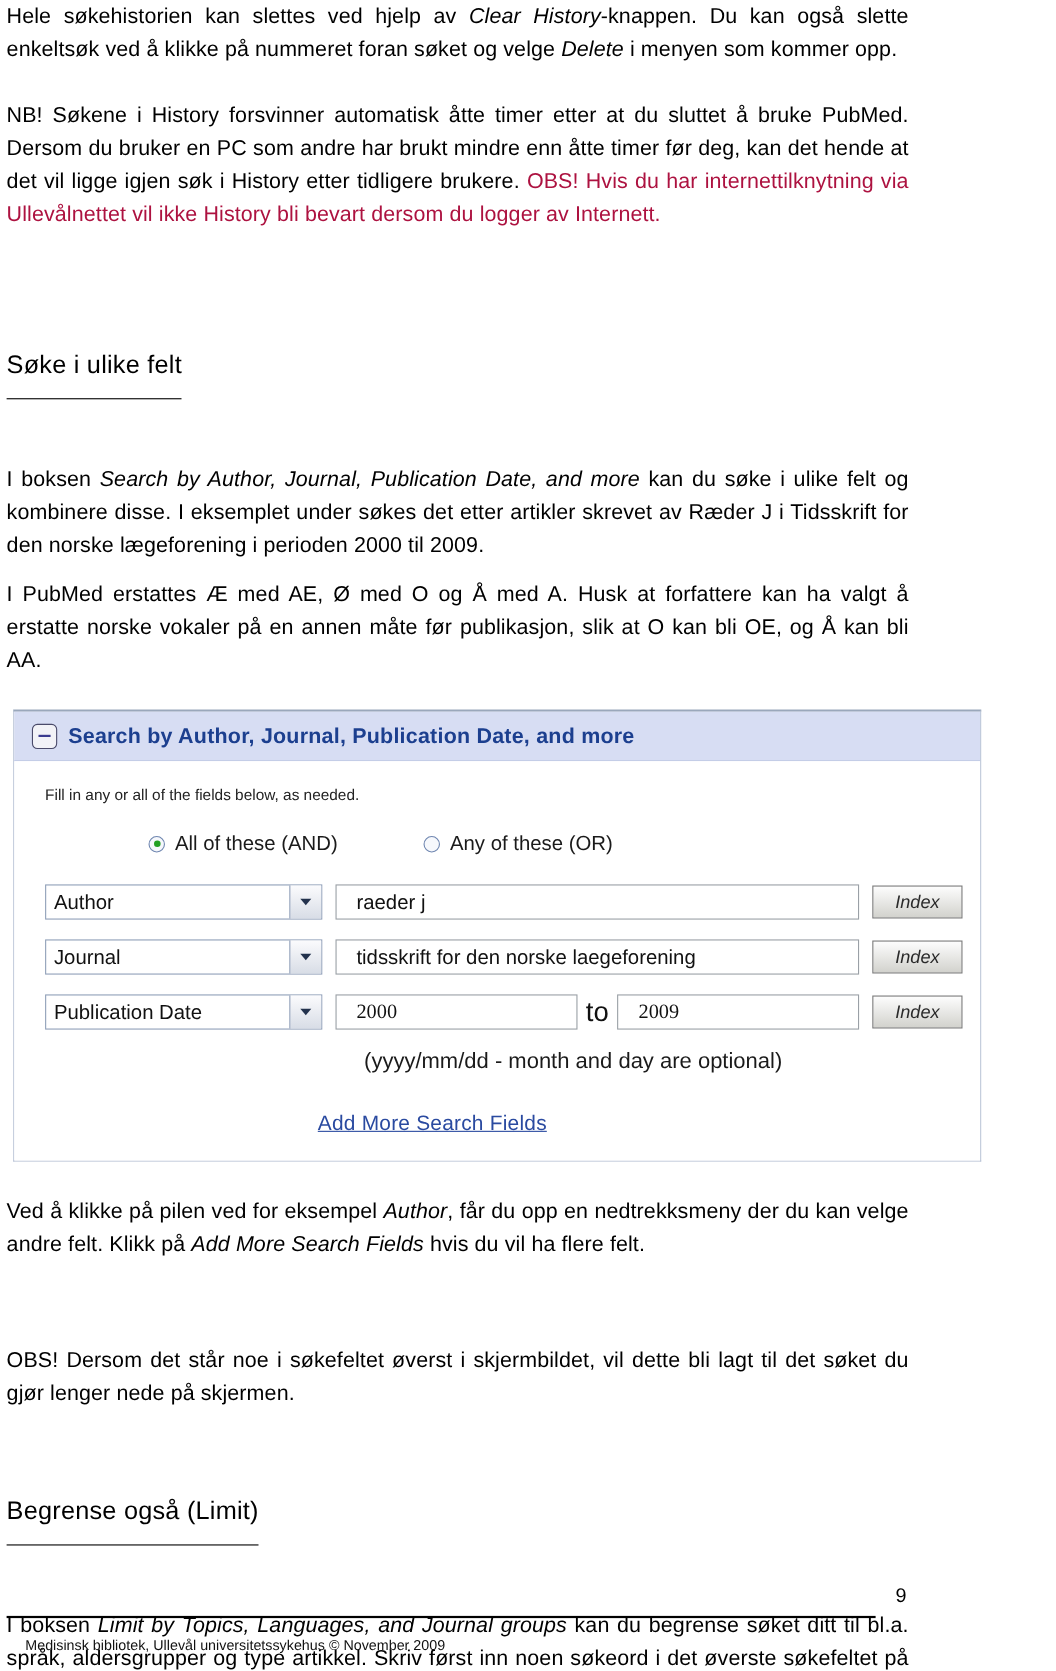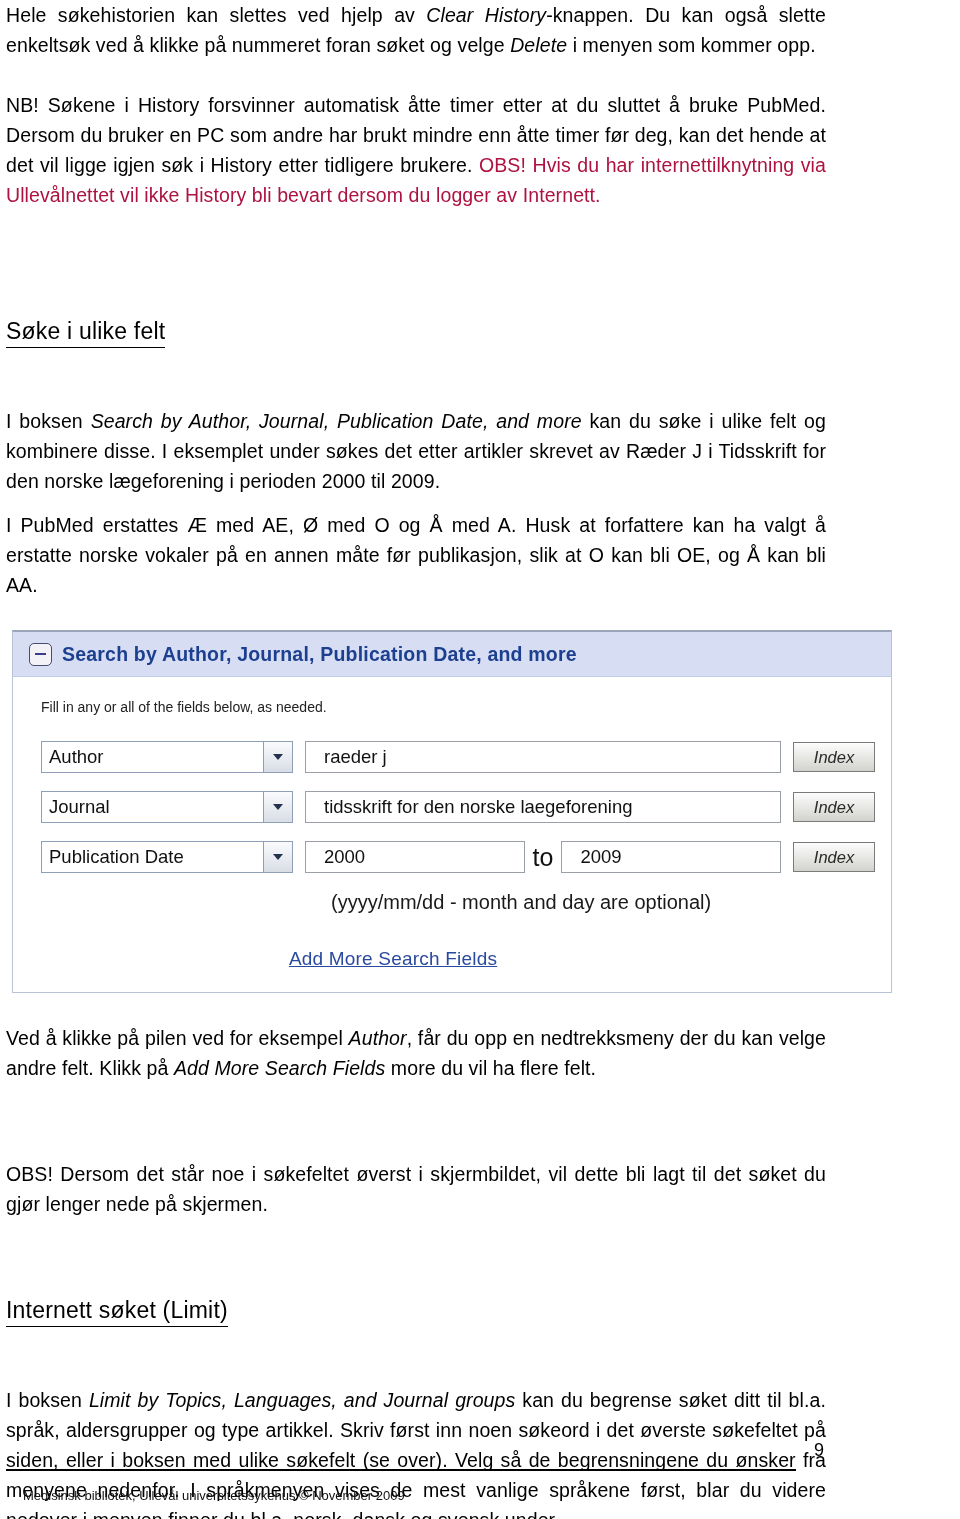--- a/index.html
+++ b/index.html
@@ -35,21 +35,21 @@
   .it { font-style: italic; }
   .bold { font-weight: normal; }
 
   h2.section-heading {
     margin: 0;
     font-size: 23px;
     font-weight: normal;
     line-height: 30px;
     display: inline-block;
     border-bottom: 1.6px solid #000;
-    padding-bottom: 1px;
+    padding-bottom: 16px;
     letter-spacing: 0.2px;
   }
   .gap-sm { height: 14px; }
   .gap-md { height: 30px; }
   .gap-lg { height: 58px; }
   .gap-xl { height: 76px; }
 
   
   .shot {
     position: relative;
@@ -178,21 +178,21 @@
     display: flex;
     align-items: center;
     box-sizing: border-box;
     font-size: 18.5px;
     padding-left: 18px;
     color: #111;
     white-space: nowrap;
     overflow: hidden;
   }
   .txt-wide { width: 494px; }
-  .txt-date { width: 227px; }
+  .txt-date { width: 227px; font-family: Liberation Serif, serif; }
   .to-word {
     font-size: 25px;
     margin: 0 8px;
     color: #111;
   }
   .idx-btn {
     margin-left: 12px;
     width: 82px;
     height: 30px;
     border: 1.5px solid #7a7a7a;
@@ -283,20 +283,27 @@
   <div class="shot">
     <div class="shot-header">
       <span class="collapse-icon">
           <i></i>
         </span>
       <span class="shot-title">Search by Author, Journal, Publication Date, and more</span>
     </div>
     <div class="shot-body">
       <div class="fill-note">Fill in any or all of the fields below, as needed.</div>
 
+      <div class="radio-row">
+        <span class="radio on"></span>
+        <span class="radio-label">All of these (AND)</span>
+        <span class="radio-spacer"></span>
+        <span class="radio"></span>
+        <span class="radio-label">Any of these (OR)</span>
+      </div>
 
       <div class="field-row">
         <div class="sel">
           <span class="sel-text">Author</span>
           <span class="sel-arrow"></span>
         </div>
         <div class="txt txt-wide">raeder j</div>
         <div class="idx-btn">Index</div>
       </div>
 
@@ -324,31 +331,31 @@
 
       <div class="add-fields-wrap">
         <span class="add-fields">Add More Search Fields</span>
       </div>
     </div>
   </div>
 
   <div class="gap-md"></div>
 
   
-  <p class="body-text just-last-left"><span>Ved å klikke på pilen ved for eksempel </span><span class="it">Author</span><span>, får du opp en nedtrekksmeny der du kan velge andre felt. Klikk på </span><span class="it">Add More Search Fields</span><span> more du vil ha flere felt.</span></p>
+  <p class="body-text just-last-left"><span>Ved å klikke på pilen ved for eksempel </span><span class="it">Author</span><span>, får du opp en nedtrekksmeny der du kan velge andre felt. Klikk på </span><span class="it">Add More Search Fields</span><span> hvis du vil ha flere felt.</span></p>
 
   <div class="gap-xl"></div>
 
   
   <p class="body-text just-last-left red"><span class="bold">OBS!</span><span> Dersom det står noe i søkefeltet øverst i skjermbildet, vil dette bli lagt til det søket du gjør lenger nede på skjermen.</span></p>
 
   <div class="gap-xl"></div>
 
   
-  <h2 class="section-heading">Internett søket (Limit)</h2>
+  <h2 class="section-heading">Begrense også (Limit)</h2>
 
   <div class="gap-lg"></div>
 
   
   <p class="body-text just-last-left"><span>I boksen </span><span class="it">Limit by Topics, Languages, and Journal groups</span><span> kan du begrense søket ditt til bl.a. språk, aldersgrupper og type artikkel. Skriv først inn noen søkeord i det øverste søkefeltet på siden, eller i boksen med ulike søkefelt (se over). Velg så de begrensningene du ønsker fra menyene nedenfor. I språkmenyen vises de mest vanlige språkene først, blar du videre nedover i menyen finner du bl.a. norsk, dansk og svensk under </span></p>
 
   
 
   
   

